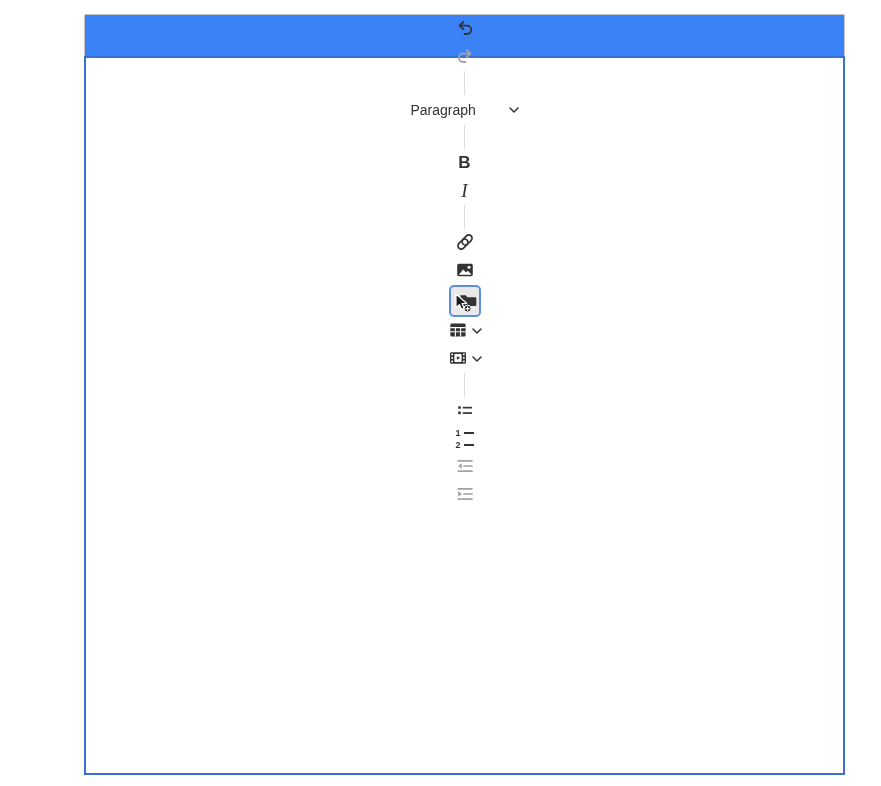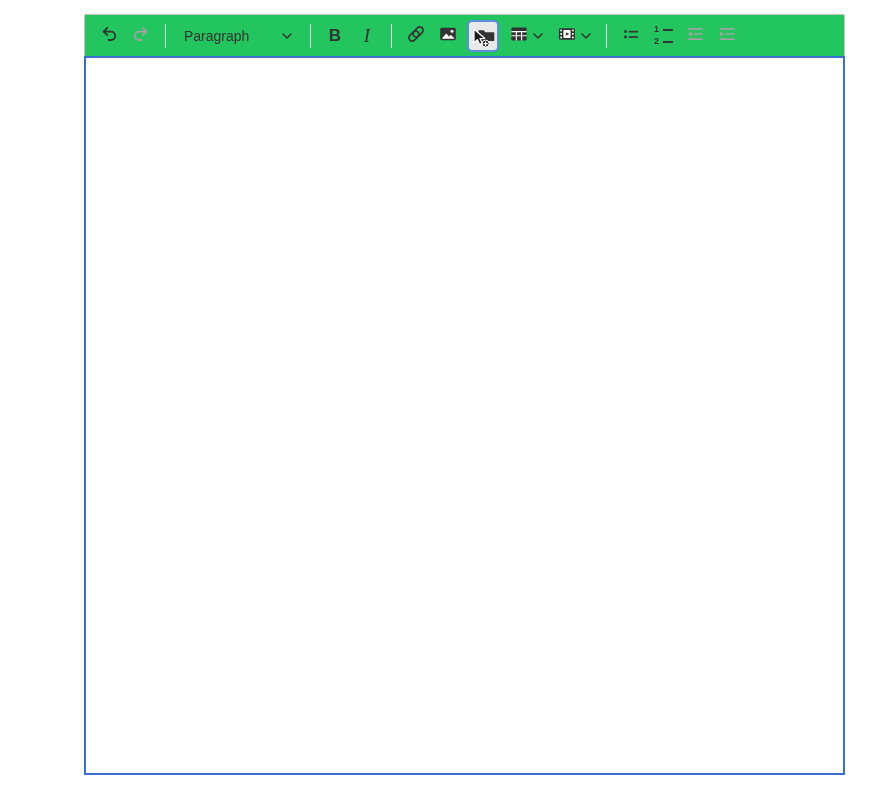--- a/index.html
+++ b/index.html
@@ -16,25 +16,26 @@
   *{box-sizing:border-box;margin:0;padding:0}
   html,body{background:var(--background);}
   body{font-family:"Liberation Sans",sans-serif;}
   .stage{position:relative;width:881px;height:786px;background:var(--background);overflow:hidden;}
 
   .editor{position:absolute;left:84px;top:14px;width:761px;}
 
   
   .toolbar{
     display:flex;align-items:center;
-    height:42px;background:#22c55e;
+    height:42px;background:#3b82f6;
     border:1px solid var(--toolbar-border);
     border-bottom:none;
     border-radius:2px 2px 0 0;
     padding:0 8px;
+    flex-direction:column;
   }
   .tb-btn{
     width:28px;height:28px;flex:0 0 auto;
     display:flex;align-items:center;justify-content:center;
     background:transparent;border:none;border-radius:3px;
     color:var(--icon);cursor:pointer;margin:0 2px;padding:0;
   }
   .tb-btn.disabled{color:var(--icon-disabled);cursor:default;}
   .tb-sep{width:1px;height:24px;background:var(--separator);margin:0 8px;flex:0 0 auto;}
 

